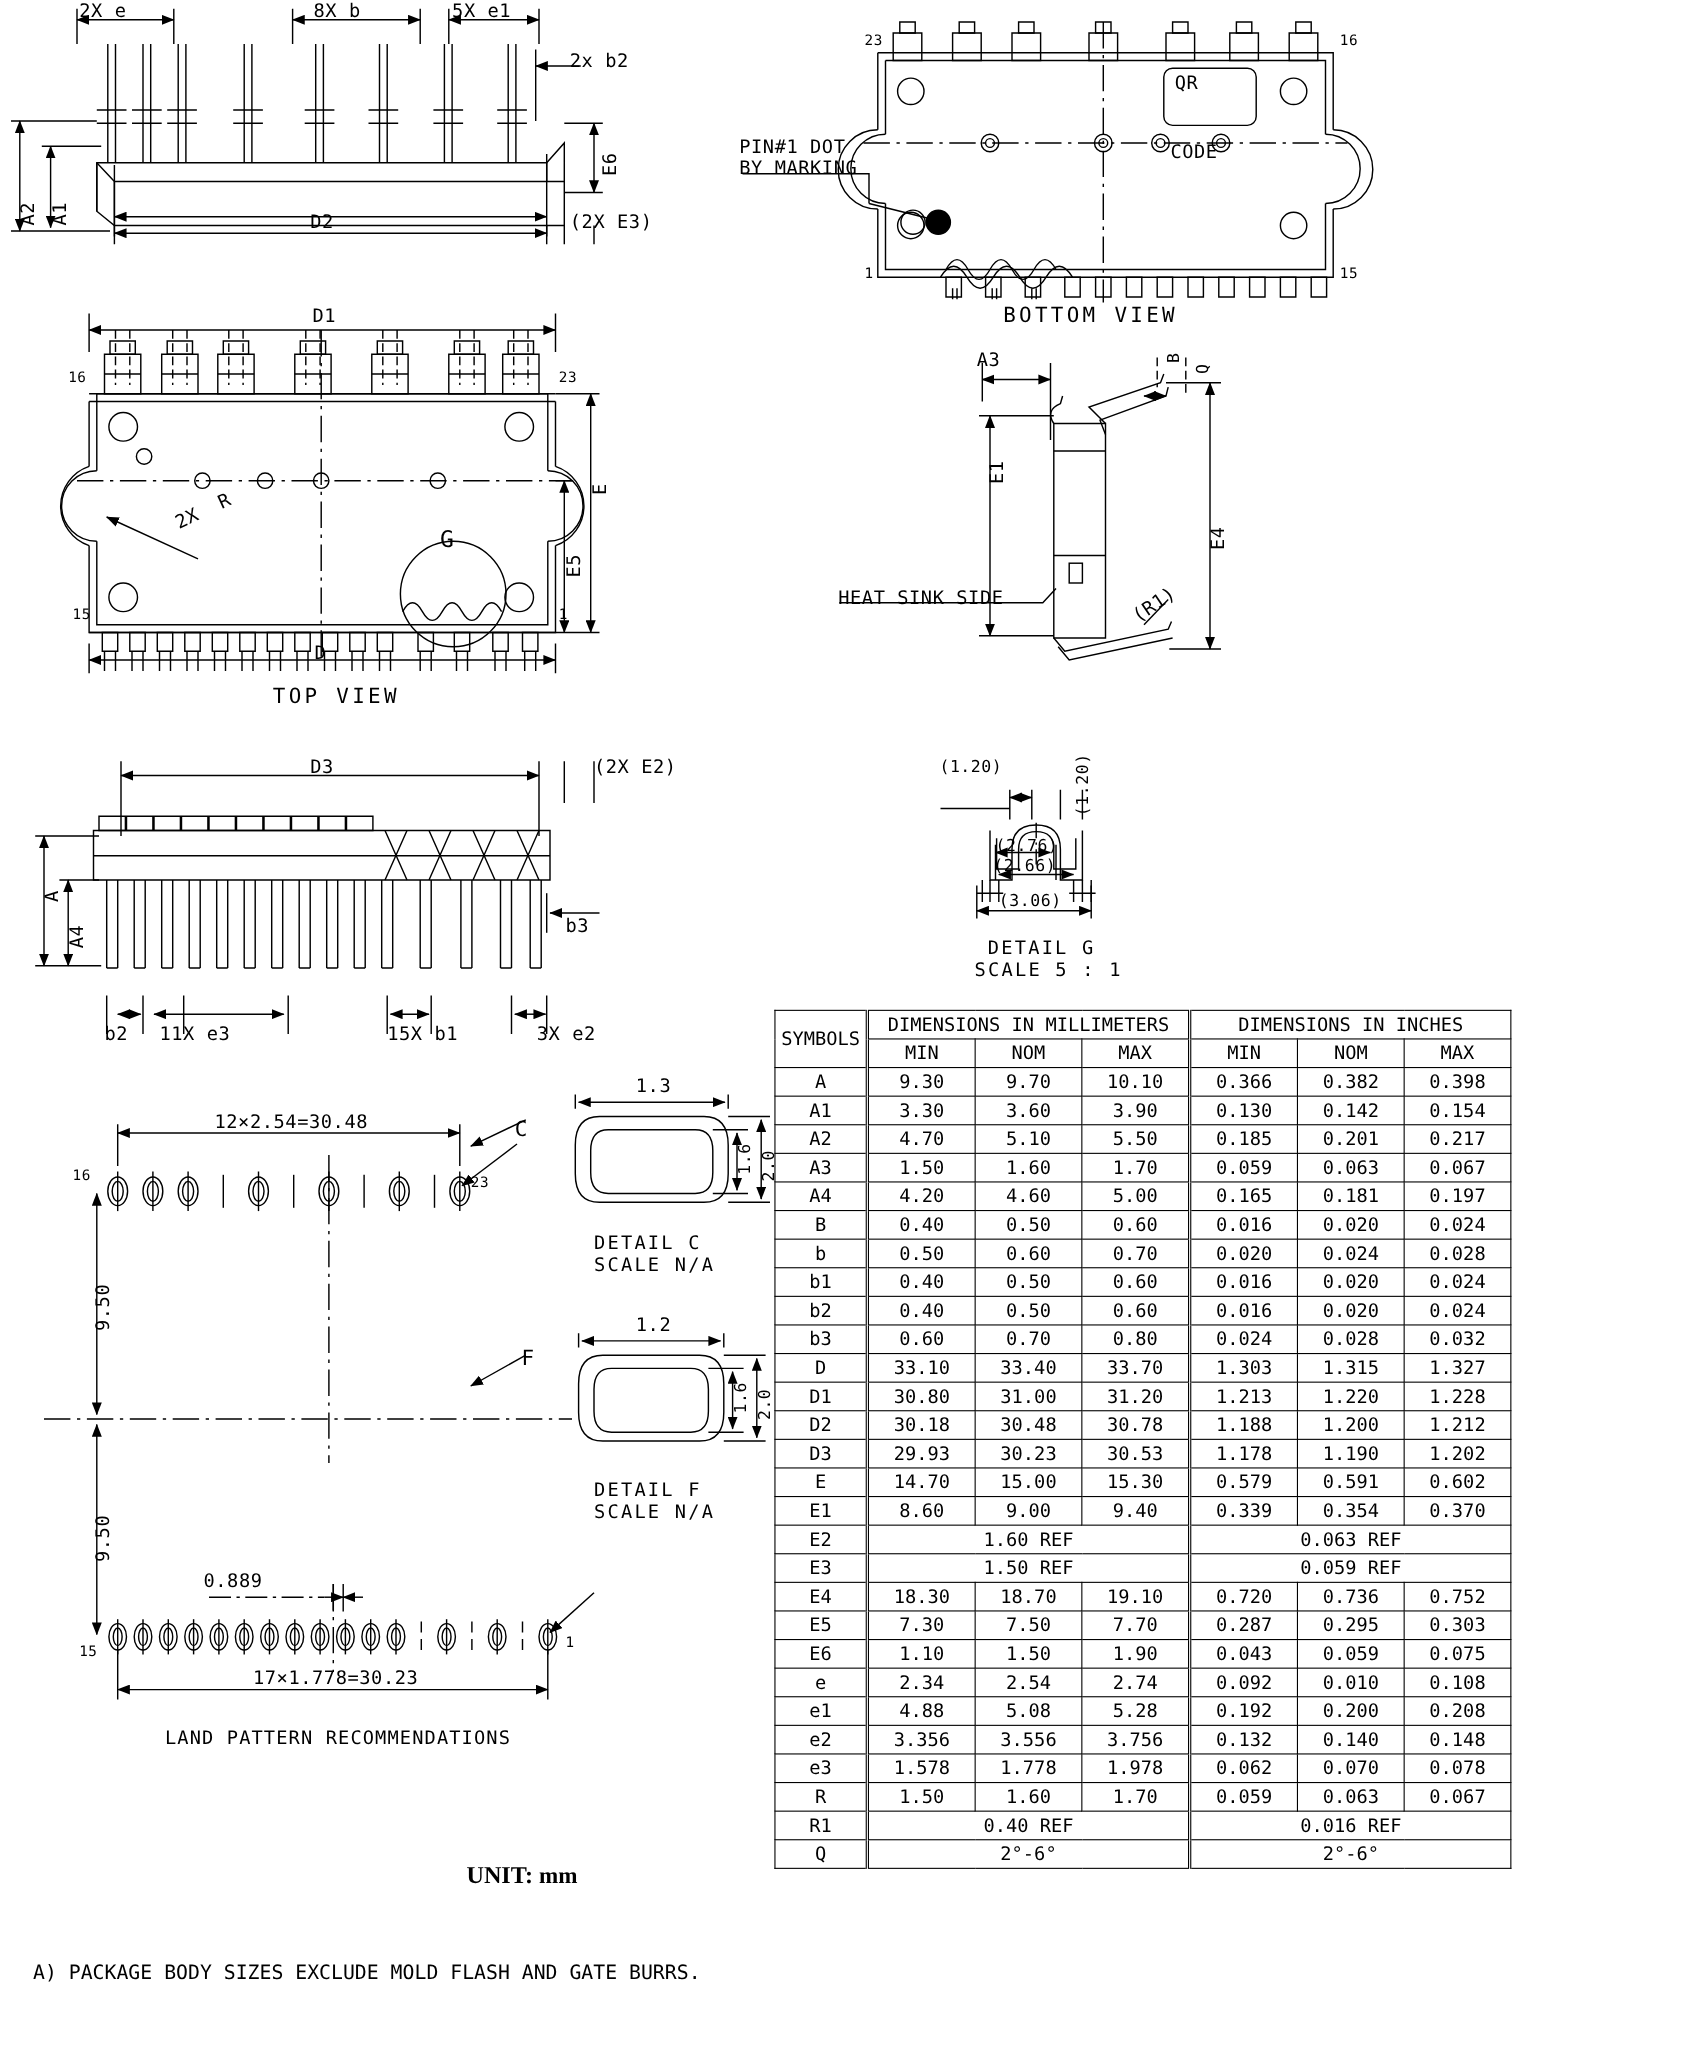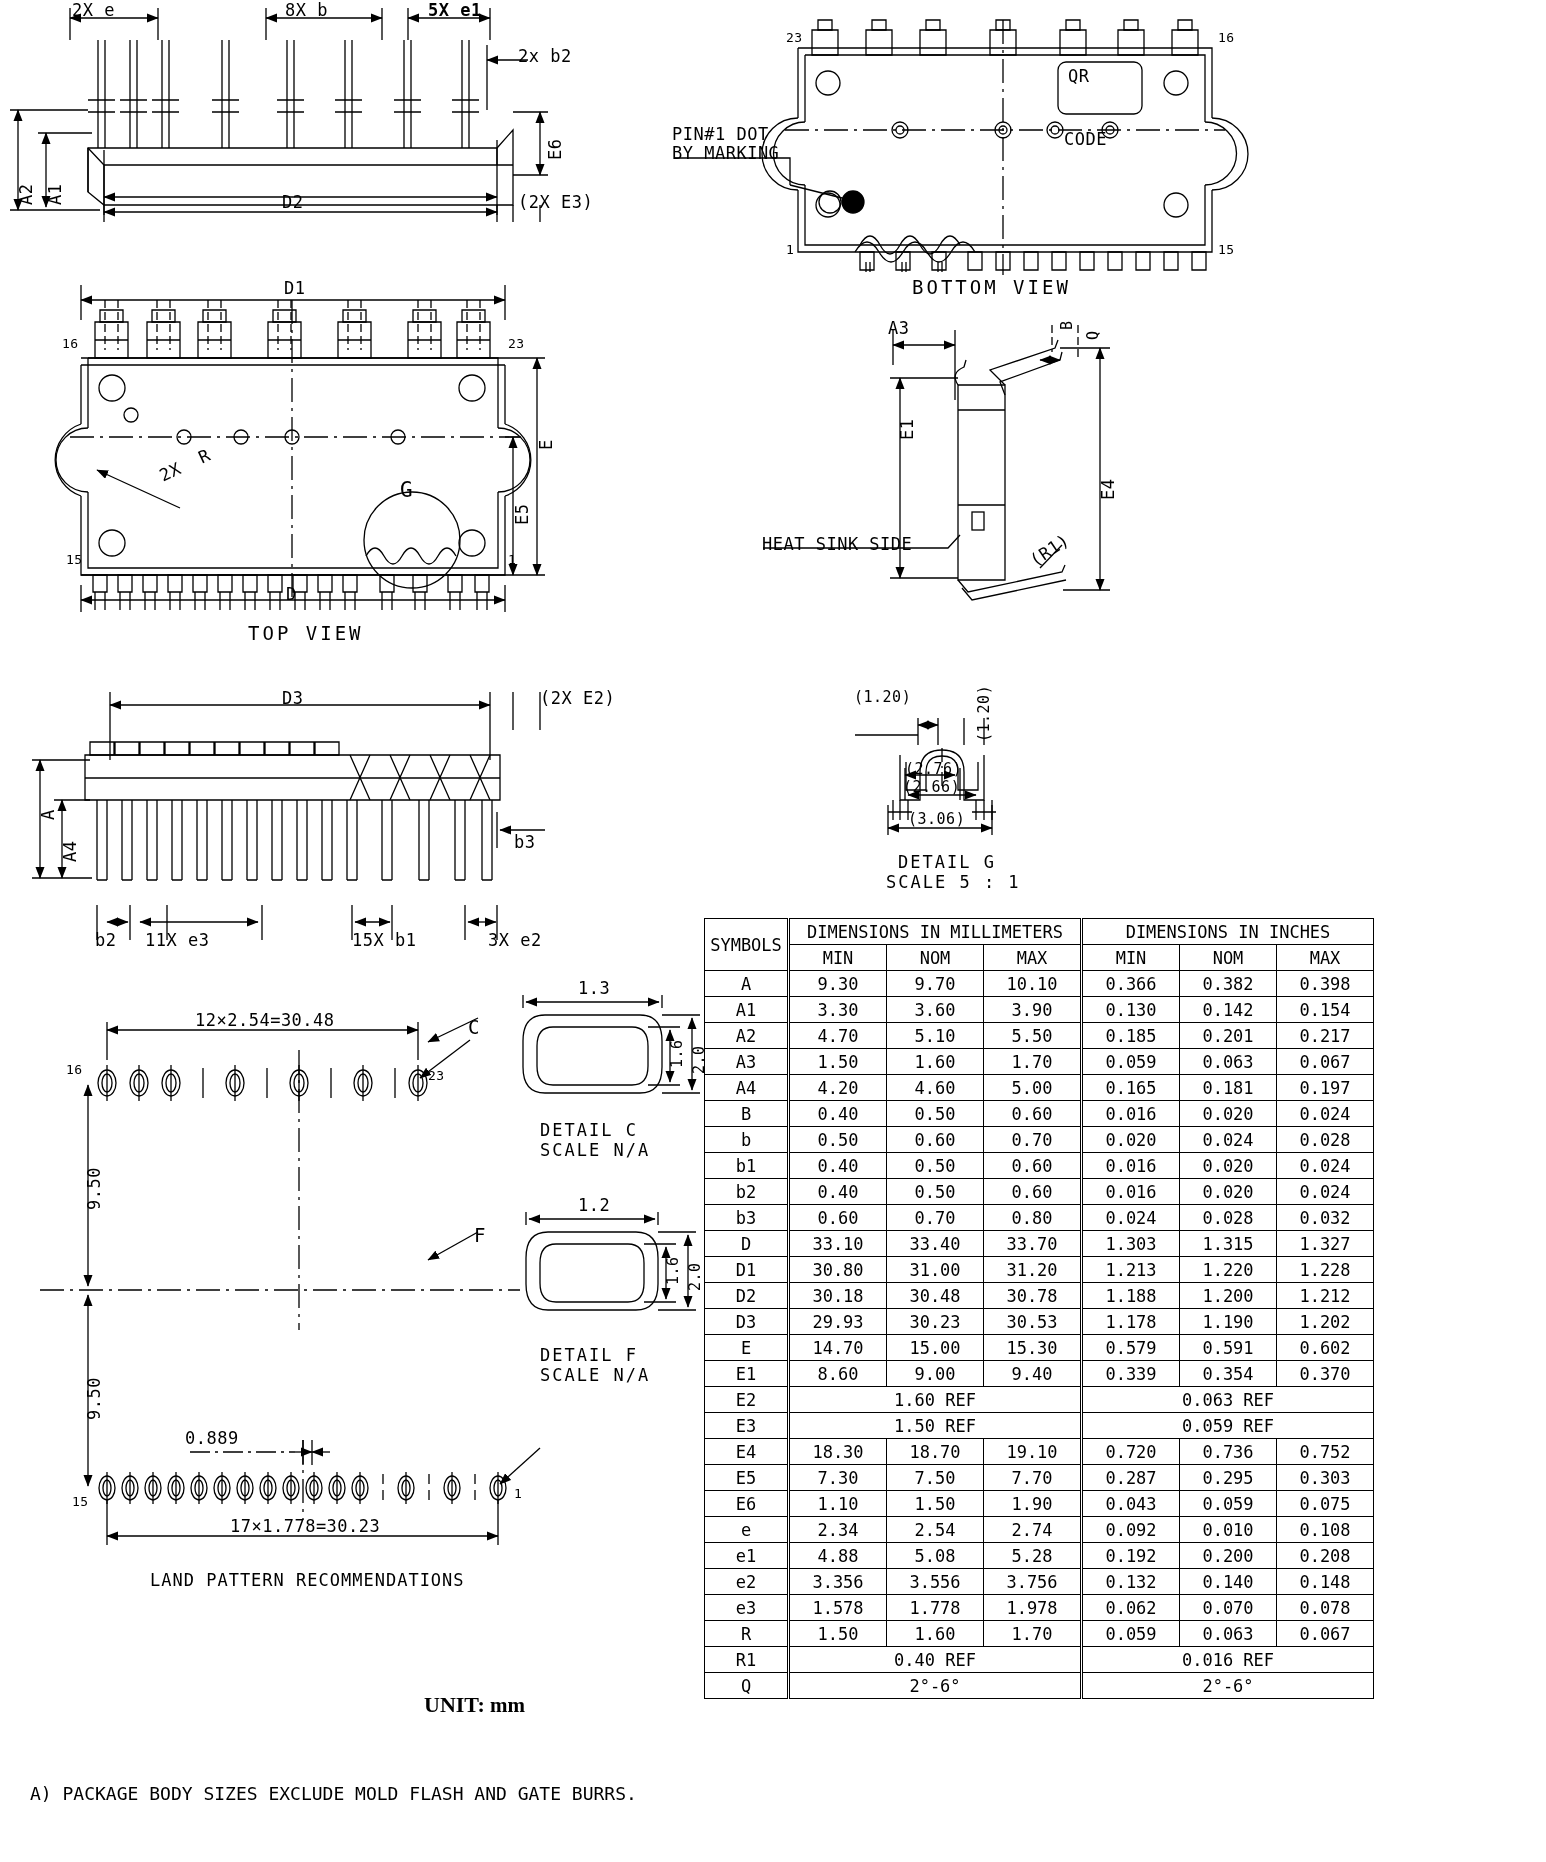--- a/index.html
+++ b/index.html
@@ -474,21 +474,21 @@
   <path d="M107,1536 L498,1536" marker-start="url(#arS)" marker-end="url(#ar)"></path>
   <path d="M107,1500 L107,1545 M498,1500 L498,1545"></path>
 
   <path d="M420,1078 L470,1040" marker-start="url(#arS)"></path>
   <path d="M500,1484 L540,1448" marker-start="url(#arS)"></path>
   </g>
 </svg>
 
 <div class="lbl f17" style="left:72px;top:0px;">2X e</div>
 <div class="lbl f17" style="left:285px;top:0px;">8X b</div>
-<div class="lbl f17" style="left:428px;top:0px;font-weight:bold;">5X e1</div>
+<div class="lbl f17" style="left:411px;top:0px;">5X e1</div>
 <div class="lbl f17" style="left:518px;top:46px;">2x b2</div>
 <div class="lbl f17 rot90" style="left:545px;top:160px;">E6</div>
 <div class="lbl f17 rot90" style="left:16px;top:205px;">A2</div>
 <div class="lbl f17 rot90" style="left:45px;top:205px;">A1</div>
 <div class="lbl f17" style="left:282px;top:192px;">D2</div>
 <div class="lbl f17" style="left:518px;top:192px;">(2X E3)</div>
 
 <div class="lbl f17" style="left:284px;top:278px;">D1</div>
 <div class="lbl f17" style="left:286px;top:584px;">D</div>
 <div class="lbl f17 rot90" style="left:536px;top:450px;">E</div>

